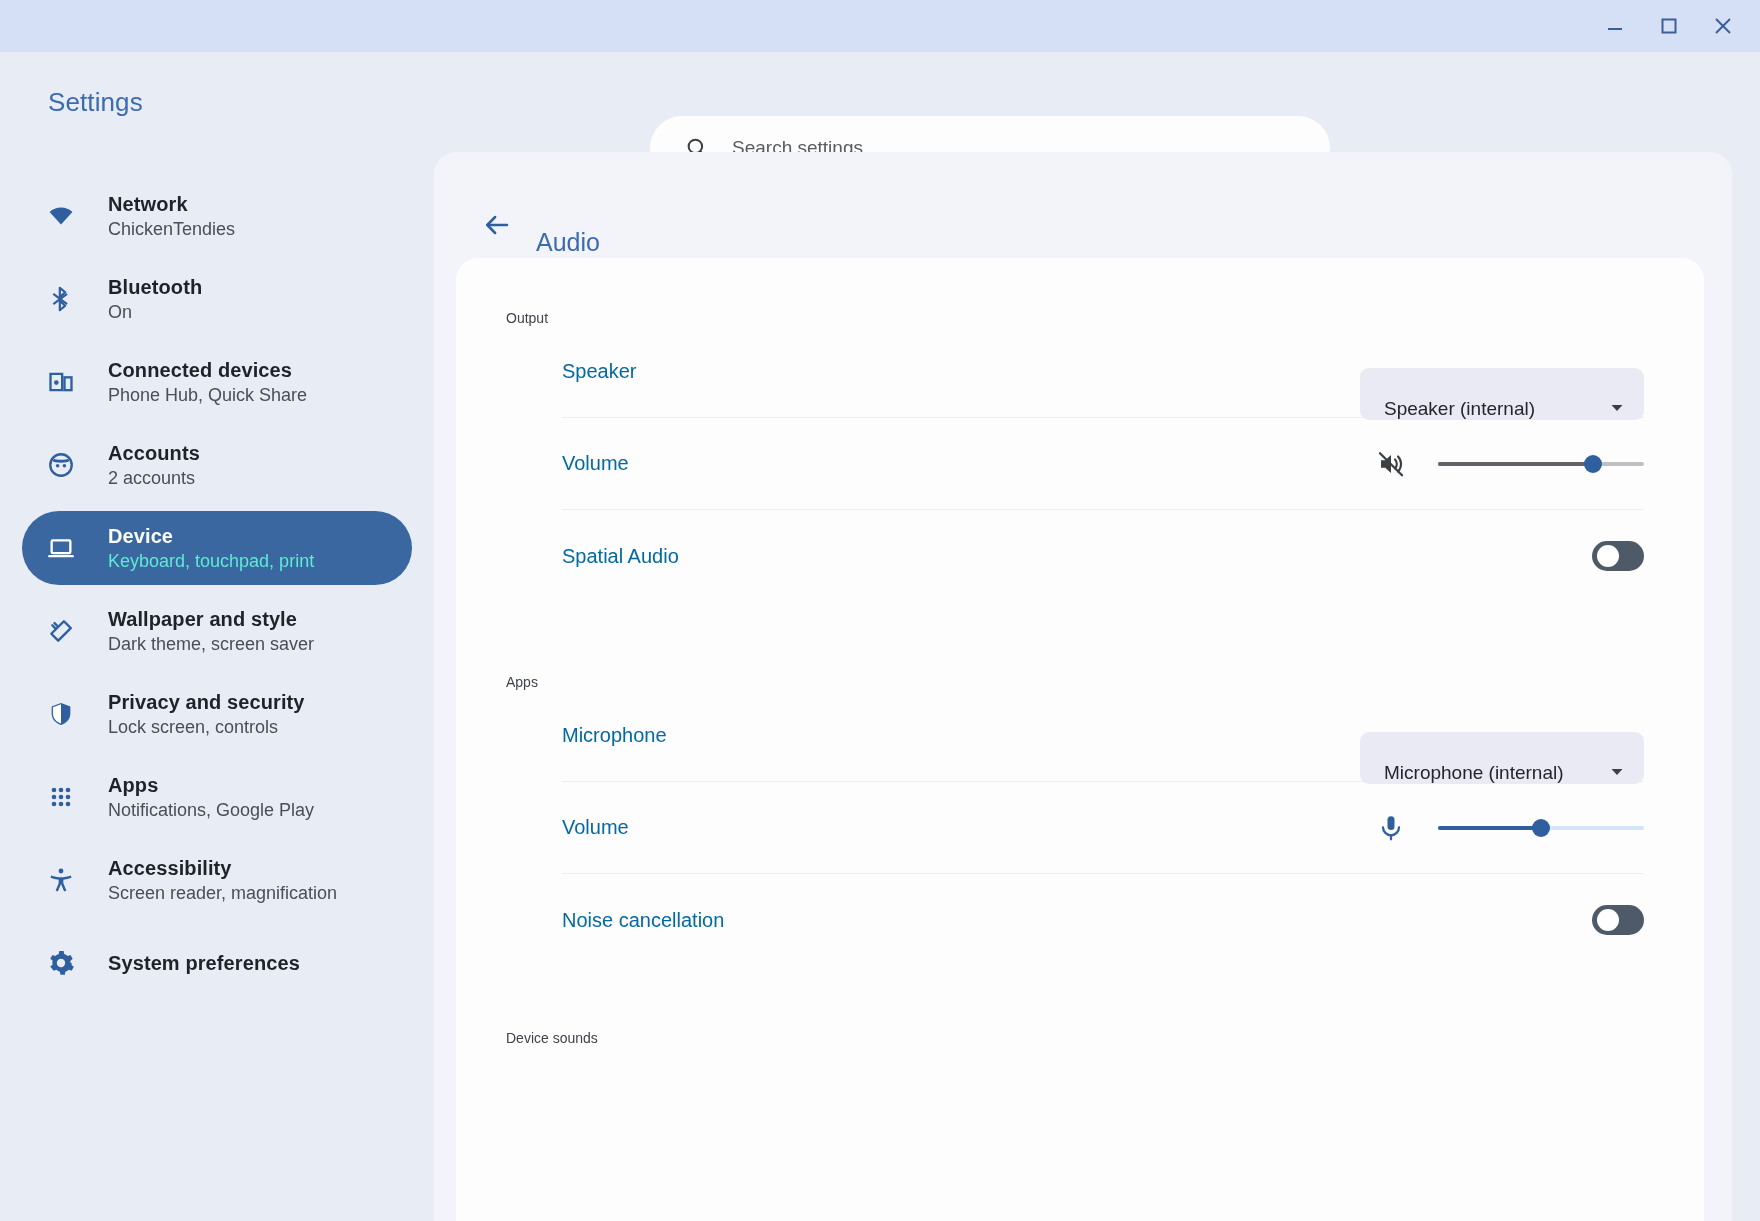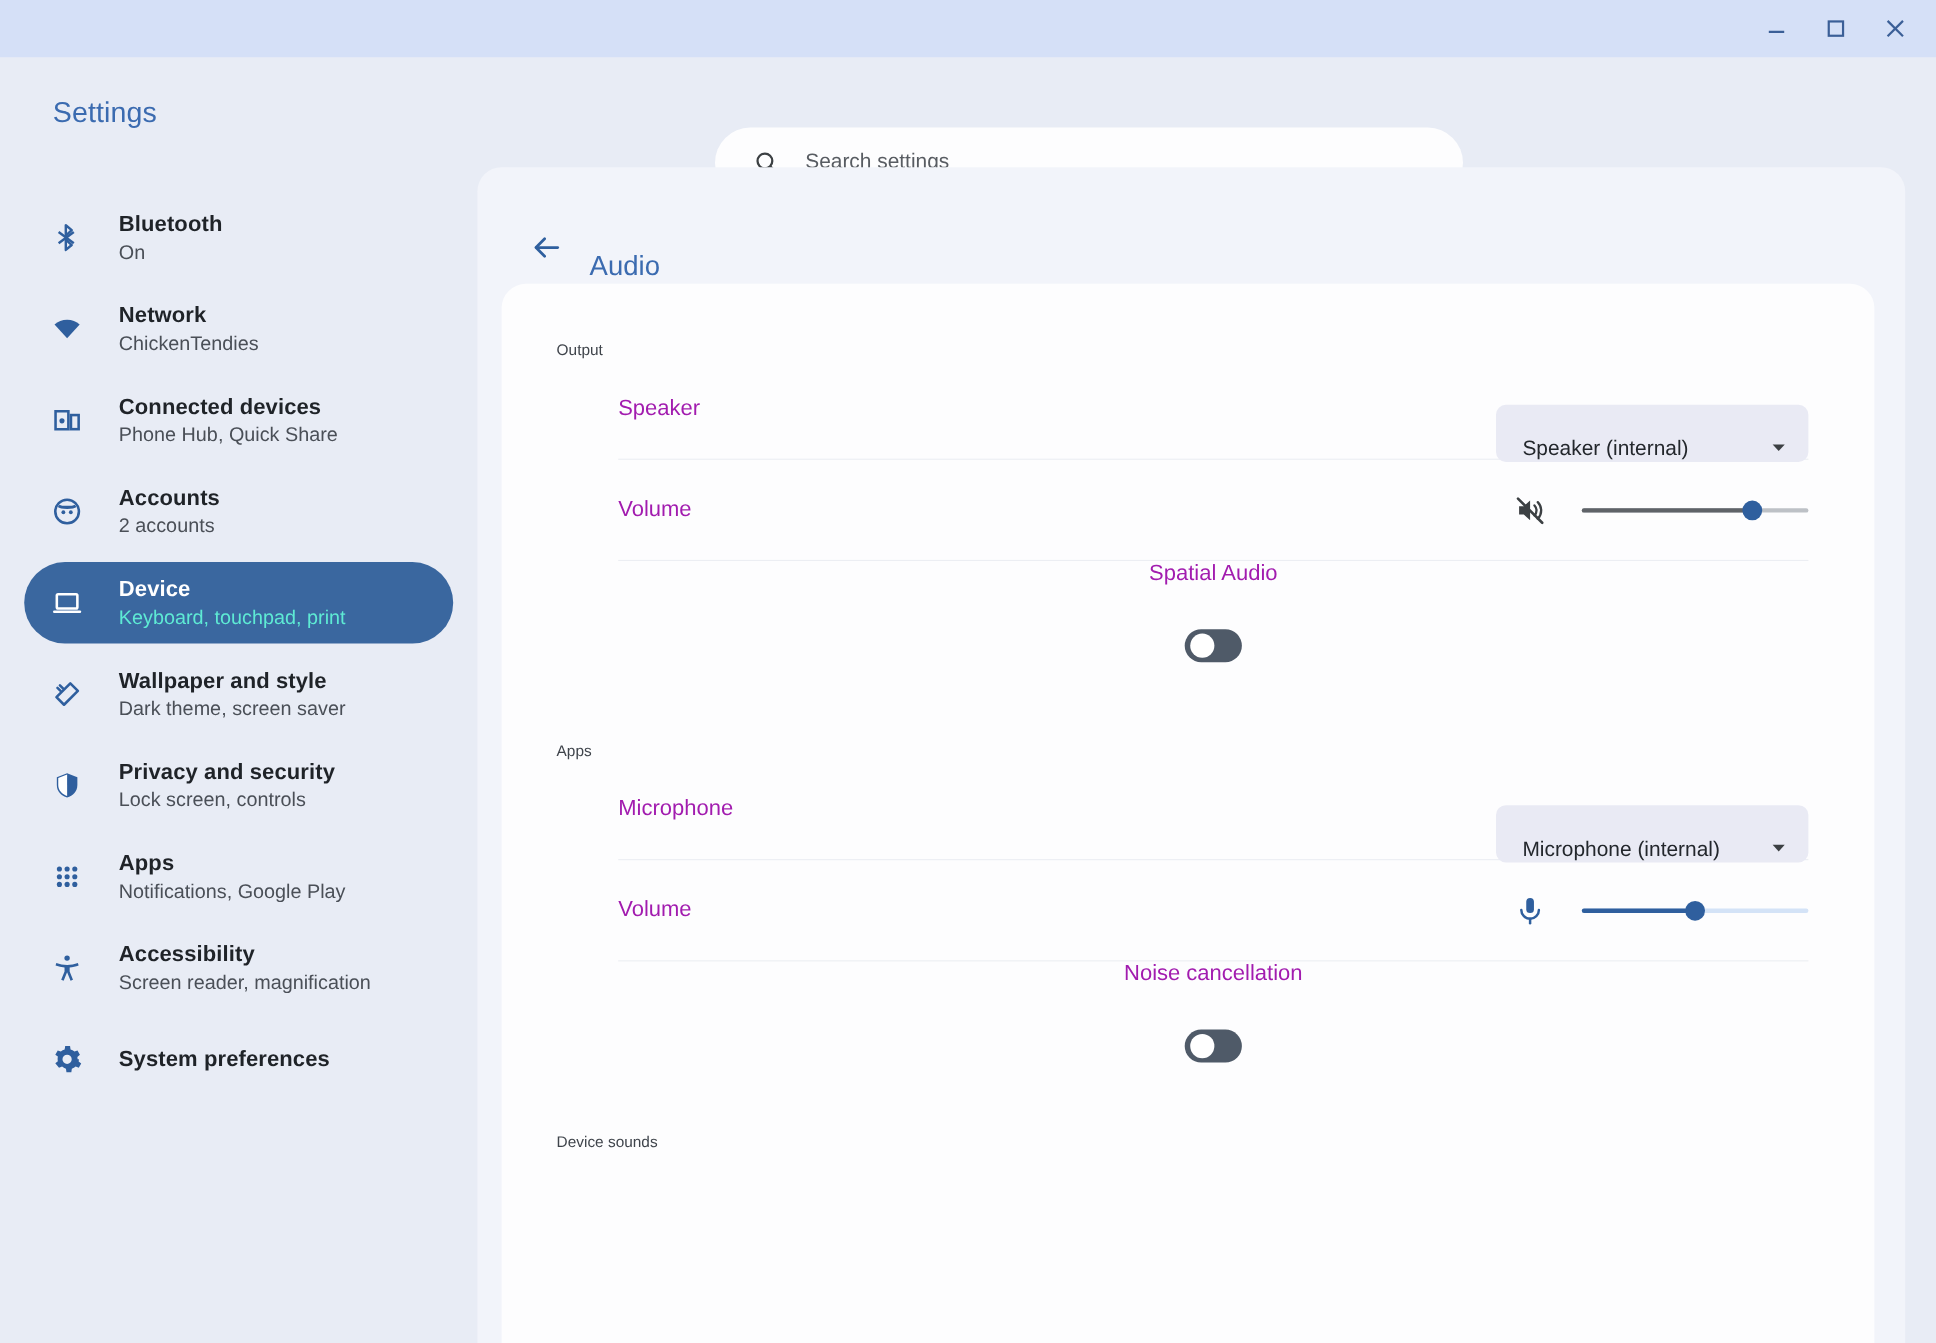--- a/index.html
+++ b/index.html
@@ -100,22 +100,22 @@
   }
   .section-label.second { padding-top: 72px; }
   .section-label.third  { padding-top: 64px; }
 
   .row {
     display: flex; align-items: center; justify-content: space-between;
     margin: 0 60px 0 106px;
     height: 92px;
     border-bottom: 1px solid #eceef3;
   }
-  .row.last { border-bottom: none; flex-direction: column; }
-  .row-label { font-size: 20px; color: #a21caf; }
+  .row.last { border-bottom: none; }
+  .row-label { font-size: 20px; color: #0369a1; }
   .row-ctl { display: flex; align-items: center; }
 
   
   .dropdown {
     min-width: 284px; height: 52px;
     background: #e9eaf4; border-radius: 9px;
     display: flex; align-items: flex-end; justify-content: space-between;
     padding: 0 19px 0 24px; cursor: pointer; margin-top: 44px;
   }
   .dropdown-value { font-size: 19px; color: #23272c; }
@@ -177,40 +177,40 @@
     </div>
   </div>
 
   <div class="body">
 
     <div class="sidebar">
 
       <div class="nav-item">
         <span class="nav-ico">
           <svg width="28" height="28" viewBox="0 0 24 24">
+              <path d="M12 19.2 2.2 8.6C4.8 6.2 8.2 4.8 12 4.8s7.2 1.4 9.8 3.8z" fill="#2f5f9e"></path>
+            </svg>
+        </span>
+        <span class="nav-text">
+          <span class="nav-title">Network</span>
+          <span class="nav-sub">ChickenTendies</span>
+        </span>
+      </div>
+
+      <div class="nav-item">
+        <span class="nav-ico">
+          <svg width="28" height="28" viewBox="0 0 24 24">
               <path d="M11 2.4v8l4.6-4.2L11 2.4zm0 19.2v-8l4.6 4.2L11 21.6z" fill="none" stroke="#2f5f9e" stroke-width="1.9" stroke-linejoin="round"></path>
               <line x1="5.4" y1="7.6" x2="17.2" y2="16.4" stroke="#2f5f9e" stroke-width="1.9"></line>
               <line x1="5.4" y1="16.4" x2="17.2" y2="7.6" stroke="#2f5f9e" stroke-width="1.9"></line>
             </svg>
         </span>
         <span class="nav-text">
           <span class="nav-title">Bluetooth</span>
           <span class="nav-sub">On</span>
-        </span>
-      </div>
-
-      <div class="nav-item">
-        <span class="nav-ico">
-          <svg width="28" height="28" viewBox="0 0 24 24">
-              <path d="M12 19.2 2.2 8.6C4.8 6.2 8.2 4.8 12 4.8s7.2 1.4 9.8 3.8z" fill="#2f5f9e"></path>
-            </svg>
-        </span>
-        <span class="nav-text">
-          <span class="nav-title">Network</span>
-          <span class="nav-sub">ChickenTendies</span>
         </span>
       </div>
 
       <div class="nav-item">
         <span class="nav-ico">
           <svg width="28" height="28" viewBox="0 0 24 24">
             <path d="M3 5h10v14H3z" fill="none" stroke="#2f5f9e" stroke-width="2"></path>
             <rect x="15" y="8" width="6" height="11" fill="none" stroke="#2f5f9e" stroke-width="2"></rect>
             <circle cx="8" cy="12.5" r="2" fill="#2f5f9e"></circle>
           </svg>

